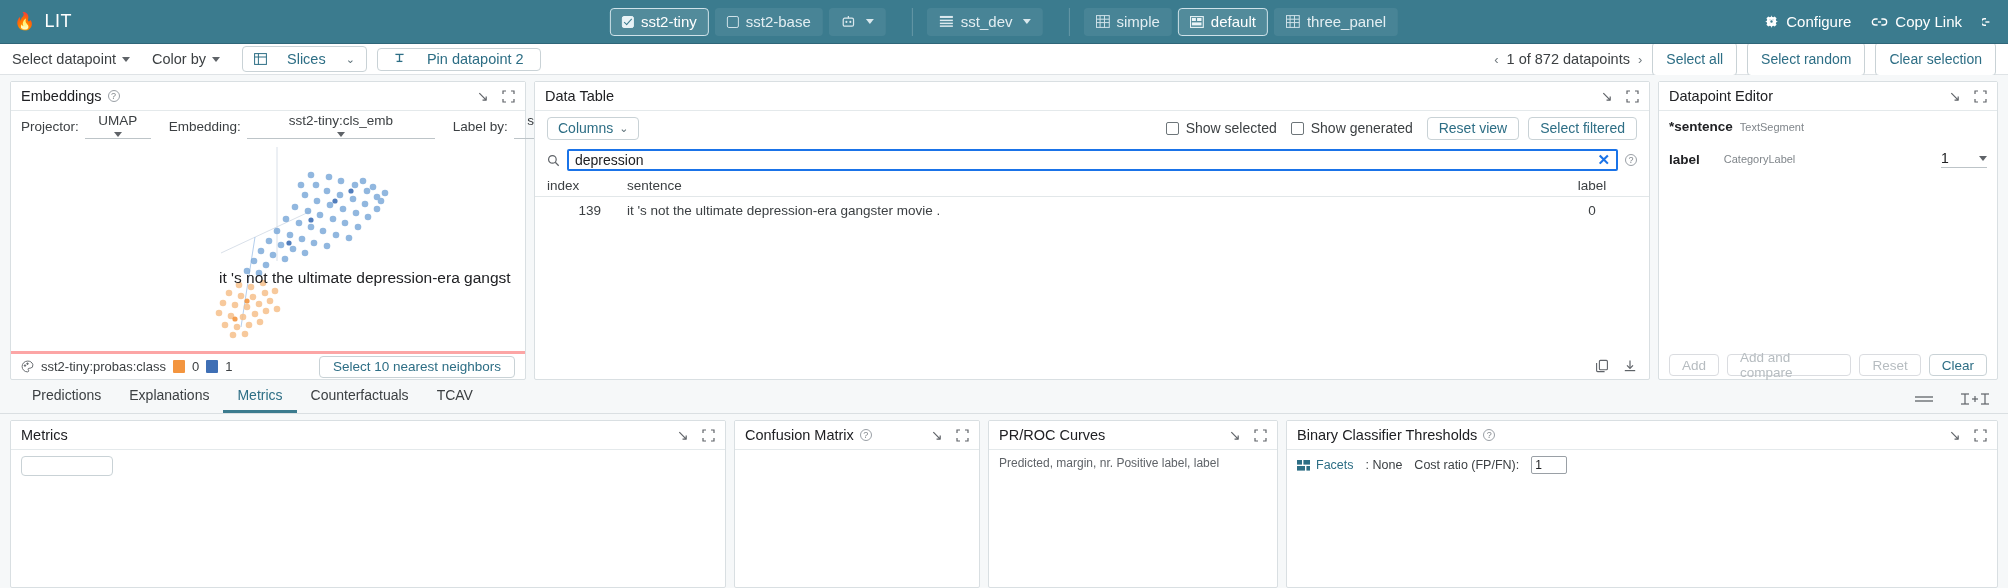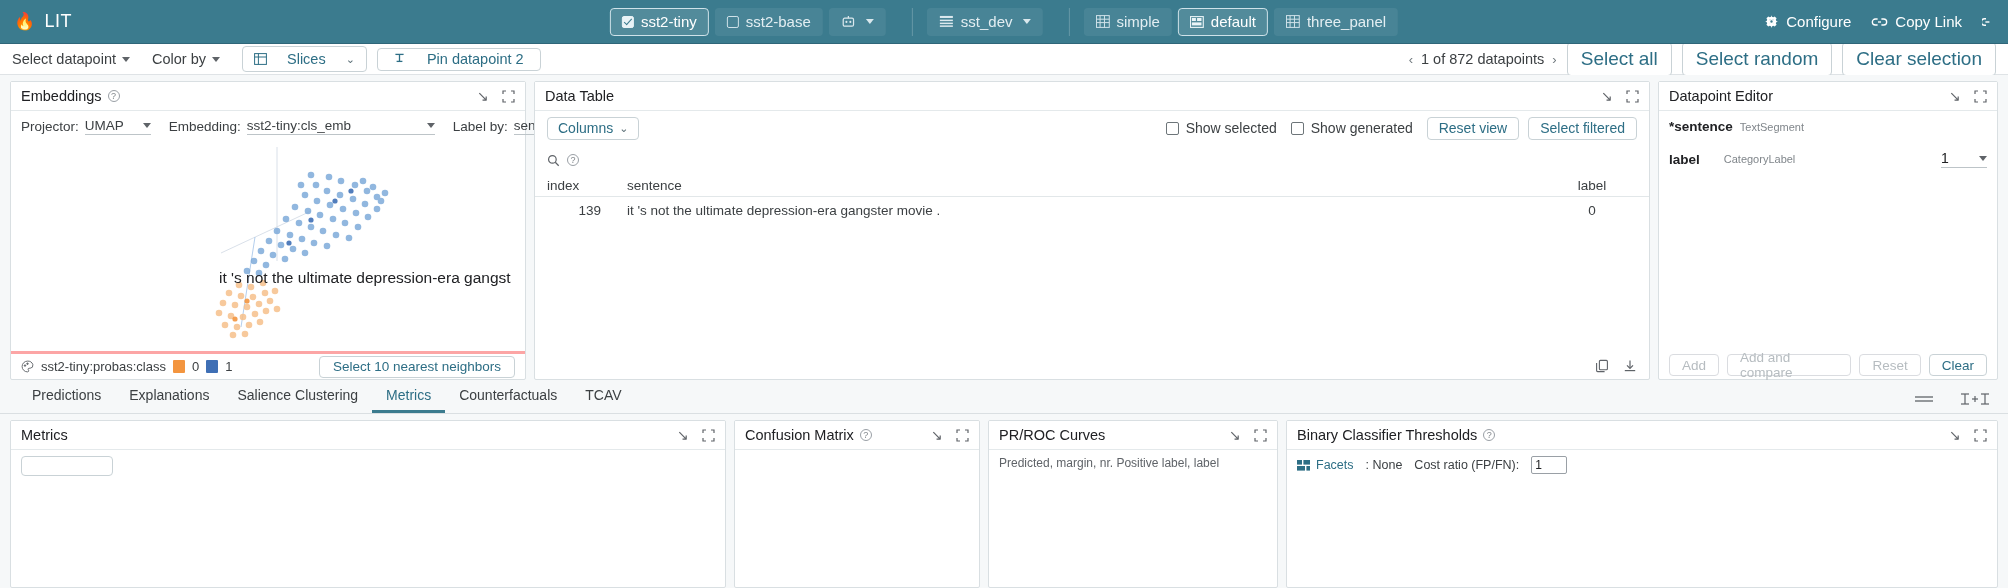--- a/index.html
+++ b/index.html
@@ -71,21 +71,21 @@
     color:#2d6e85; font-size:14.5px; background:#fff; cursor:pointer; white-space:nowrap;
     margin-right:10px;
   }
   .sb-btn.wide { padding:0 16px; gap:22px; }
   .chev { font-size:11px; color:#5b6f77; }
   .subbar-right { margin-left:auto; display:flex; align-items:center; gap:10px; }
   .pager { display:flex; align-items:center; gap:8px; font-size:14.5px; color:#3c4043; white-space:nowrap;}
   .pager .arw { color:#70797e; font-size:13px; cursor:pointer; }
   .link-btn {
     height:23px; padding:16px 13px; border:1px solid #c9d2d6; border-radius:4px;
-    color:#2d6e85; font-size:19px; background:#fff; display:flex; align-items:center; cursor:pointer; white-space:nowrap;
+    color:#2d6e85; font-size:14px; background:#fff; display:flex; align-items:center; cursor:pointer; white-space:nowrap;
   }
 
   
   .upper { flex:0 0 305px; display:flex; padding:6px 10px 0 10px; gap:8px; background:#f6f8f9; }
   .module {
     background:#fff; border:1px solid #d9dfe2; border-radius:2px;
     display:flex; flex-direction:column; min-width:0;
   }
   .m-embed { flex:0 0 516px; }
   .m-table { flex:1 1 auto; }
@@ -102,21 +102,21 @@
   }
   .m-head-ctl { margin-left:auto; display:flex; align-items:center; gap:13px; color:#5f6368; }
   .ico-min { font-size:14px; transform:scaleX(-1); }
 
   
   .emb-ctl { height:30px; flex:0 0 30px; display:flex; align-items:center; gap:0; padding:0 10px; font-size:13.5px; color:#3c4043; }
   .ec-item { display:flex; align-items:center; gap:6px; margin-right:18px; white-space:nowrap;}
   .ec-lab { color:#3c4043; }
   .ec-sel {
     display:flex; align-items:center; justify-content:space-between; gap:4px;
-    border-bottom:1px solid #bdc4c8; padding-bottom:1px; min-width:40px;
+    border-bottom:1px solid #bdc4c8; padding-bottom:1px; min-width:40px;flex-direction:column;
   }
   .ec-sel.emb { width:188px; }
   .ec-sel.lab { width:82px; }
   .ec-sel.proj{ width:66px; }
   .cube-ico { color:#6b7478; font-size:14px; margin-left:2px; }
 
   .emb-canvas { flex:1 1 auto; position:relative; overflow:hidden; background:#fff; }
   .emb-foot {
     height:28px; flex:0 0 28px; display:flex; align-items:center; padding:0 10px;
     border-top:3px solid #fca5a5; font-size:13px; color:#3c4043; gap:7px;
@@ -590,20 +590,24 @@
         </div>
       </div>
 
       <div class="dt-search">
         <span class="srch-ico">
           <svg class="ic" width="13" height="13" viewBox="0 0 14 14" fill="none" stroke="#5f6368" stroke-width="1.3">
             <circle cx="5.8" cy="5.8" r="4.1"></circle>
               <line x1="8.9" y1="8.9" x2="12.6" y2="12.6"></line>
           </svg>
         </span>
+        <div class="srch-box">
+          <span class="srch-val">depression</span>
+          <span class="srch-x">✕</span>
+        </div>
         <span class="qmark">?</span>
       </div>
 
       <div class="dt-head">
         <div class="c-index">index</div>
         <div class="c-sent">sentence</div>
         <div class="c-label">label</div>
       </div>
 
       <div class="dt-body">
@@ -678,23 +682,20 @@
       </div>
     </div>
   </div>
 
   <div class="tabstrip">
     <div class="tab">
         <span>Predictions</span>
       </div>
     <div class="tab">
         <span>Explanations</span>
-      </div>
-    <div class="tab">
-        <span>Salience Clustering</span>
       </div>
     <div class="tab active">
         <span>Metrics</span>
       </div>
     <div class="tab">
         <span>Counterfactuals</span>
       </div>
     <div class="tab">
         <span>TCAV</span>
       </div>

